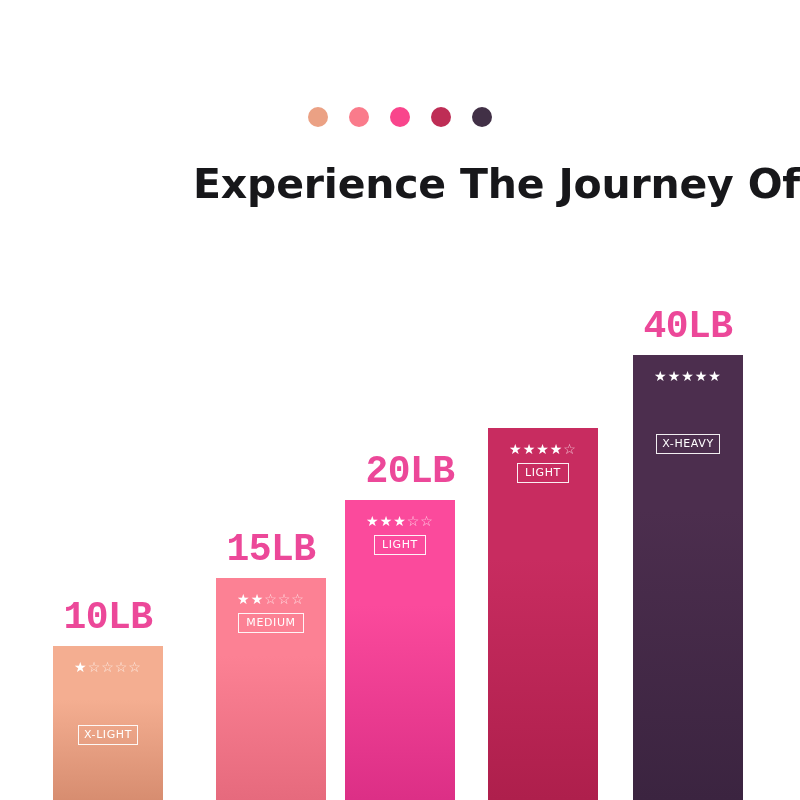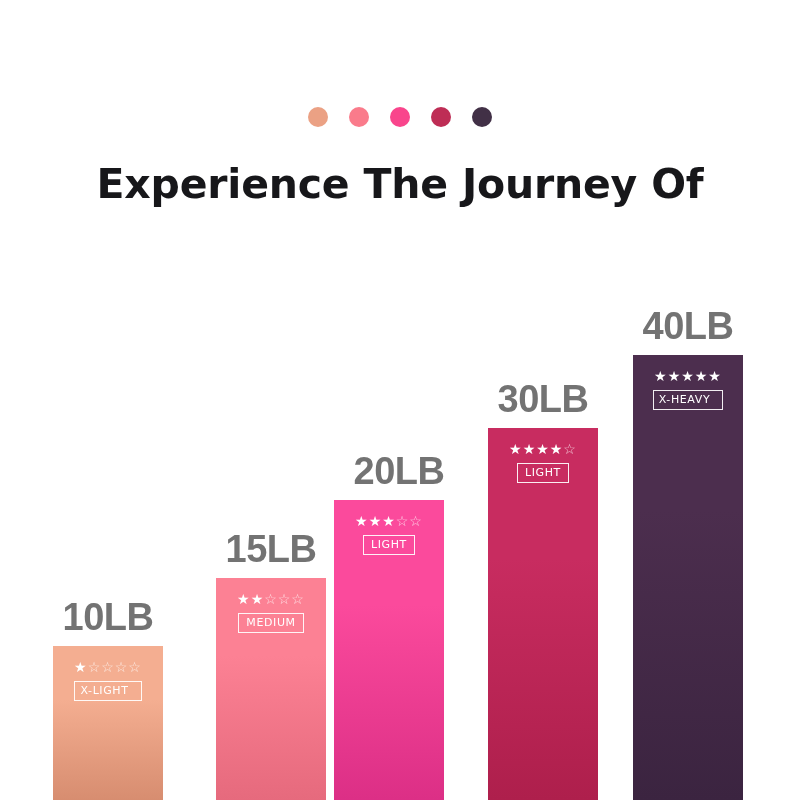--- a/index.html
+++ b/index.html
@@ -40,21 +40,21 @@
     border-radius: 50%;
     flex: 0 0 auto;
   }
 
   
   #headline {
     position: absolute;
     top: 150px;
     left: 0;
     width: 800px;
-    text-align: center;
+    text-align: right;
     color: #17171a;
     font-weight: bold;
     font-size: 41px;
     line-height: 68px;
     letter-spacing: -0.2px;
     font-family: "DejaVu Sans", "Liberation Sans", sans-serif;
   }
   #headline .line {
     display: block;
     white-space: nowrap;
@@ -73,24 +73,24 @@
     bottom: 0;
   }
   .bar-value {
     position: absolute;
     left: 50%;
     transform: translateX(-50%);
     bottom: 100%;
     margin-bottom: 7px;
     font-size: 38px;
     font-weight: bold;
-    color: #737373;
+    color: #ec4899;
     letter-spacing: -0.5px;
     white-space: nowrap;
-    font-family: Liberation Sans, sans-serif;
+    font-family: Liberation Mono, monospace;
     text-align: right;
   }
   .bar {
     position: relative;
     width: 110px;
     height: 100%;
     overflow: hidden;
   }
   .bar-inner {
     position: absolute;
@@ -122,21 +122,22 @@
     color: #ffffff;
     font-size: 11px;
     letter-spacing: 0.6px;
     padding: 3px 7px 4px 7px;
     line-height: 1;
     white-space: nowrap;
     font-family: "DejaVu Sans", "Liberation Sans", sans-serif;
   }
   .badge.wide {
     padding-left: 5px;
-    padding-right: 12px;
+    padding-right: 5px;
+    margin-top: 44px;
   }
 </style>
 </head>
 <body>
 
 <div id="poster">
 
   <div id="dot-row">
     <span class="dot" style="background: rgb(235, 161, 132);"></span>
     <span class="dot" style="background: rgb(250, 123, 139);"></span>
@@ -163,32 +164,31 @@
       <div class="bar-group" style="left: 216px; width: 110px; height: 222px;">
         <div class="bar-value">15LB</div>
         <div class="bar">
           <div class="bar-inner" style="background: linear-gradient(rgb(252, 129, 148) 0%, rgb(252, 129, 148) 35%, rgb(230, 106, 125) 100%);"></div>
           <div class="bar-content">
             <div class="stars"><span>★★</span><span class="off">☆☆☆</span></div>
             <div class="badge">MEDIUM</div>
           </div>
         </div>
       </div>
-      <div class="bar-group" style="left: 334px; width: 130px; height: 300px;">
+      <div class="bar-group" style="left: 345px; width: 130px; height: 300px;">
         <div class="bar-value">20LB</div>
         <div class="bar">
           <div class="bar-inner" style="background: linear-gradient(rgb(251, 74, 156) 0%, rgb(251, 74, 156) 35%, rgb(220, 47, 134) 100%);"></div>
           <div class="bar-content">
             <div class="stars"><span>★★★</span><span class="off">☆☆</span></div>
             <div class="badge">LIGHT</div>
           </div>
         </div>
       </div>
       <div class="bar-group" style="left: 488px; width: 110px; height: 372px;">
-        <div class="bar-value">30LB</div>
         <div class="bar">
           <div class="bar-inner" style="background: linear-gradient(rgb(200, 44, 96) 0%, rgb(200, 44, 96) 35%, rgb(174, 31, 76) 100%);"></div>
           <div class="bar-content">
             <div class="stars"><span>★★★★</span><span class="off">☆</span></div>
             <div class="badge">LIGHT</div>
           </div>
         </div>
       </div>
       <div class="bar-group" style="left: 633px; width: 110px; height: 445px;">
         <div class="bar-value">40LB</div>

